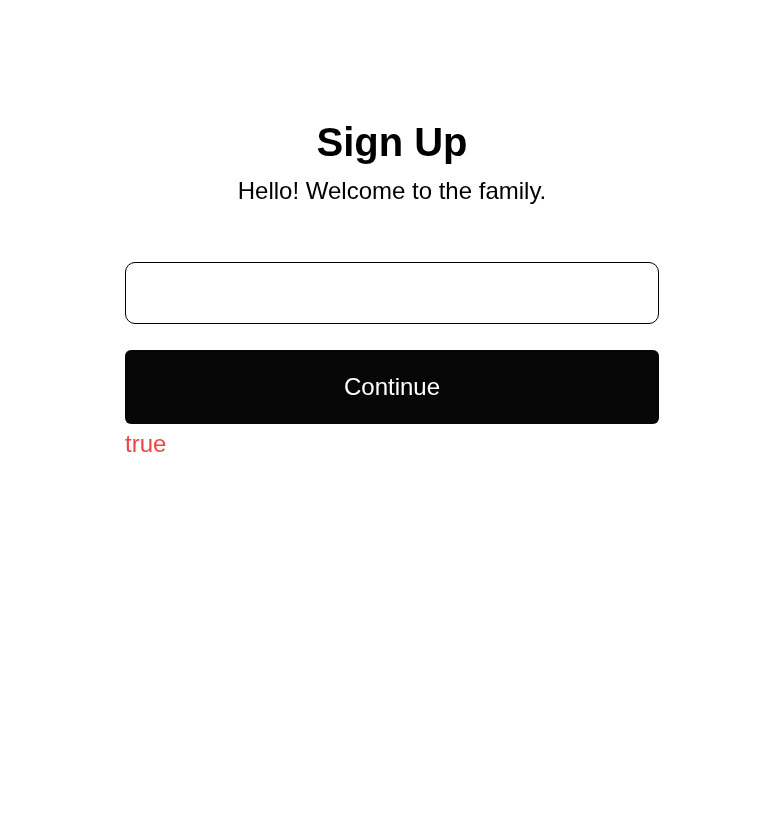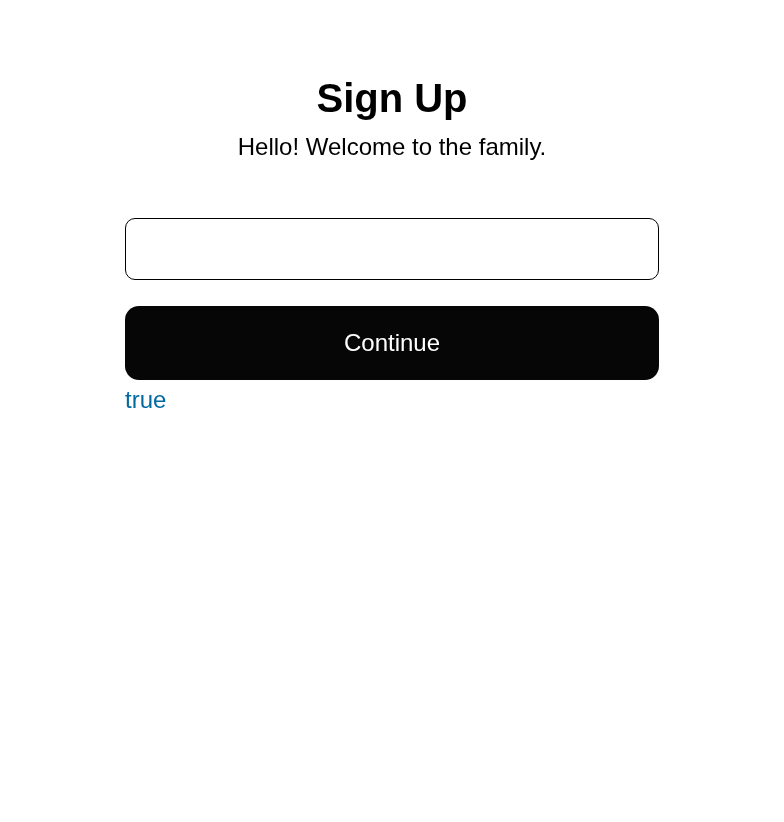--- a/index.html
+++ b/index.html
@@ -9,21 +9,21 @@
     }
     body {
       font-family: -apple-system, BlinkMacSystemFont, "Segoe UI", Helvetica, Arial, sans-serif;
       background: #ffffff;
       width: 784px;
       height: 822px;
     }
     .container {
       width: 534px;
       margin: 0 auto;
-      padding-top: 76px;
+      padding-top: 120px;
     }
     .title {
       text-align: center;
       font-size: 40px;
       font-weight: 700;
       color: #000;
       margin-bottom: 12px;
     }
     .subtitle {
       text-align: center;
@@ -48,30 +48,30 @@
       outline: none;
       background: #fff;
       margin-bottom: 26px;
     }
     .button {
       width: 100%;
       height: 74px;
       background: #060606;
       color: #fff;
       border: none;
-      border-radius: 14px;
+      border-radius: 6px;
       font-size: 24px;
       font-weight: 400;
       cursor: pointer;
       margin-bottom: 6px;
     }
     .stray-text {
       font-size: 24px;
       font-weight: 400;
-      color: #0369a1;
+      color: #ef4444;
     }
   </style>
 </head>
 <body>
 
 <div class="container">
   <h1 class="title">Sign Up</h1>
   <p class="subtitle">Hello! Welcome to the family.</p>
   <input type="text" class="input" value="" style="">
   <button class="button">Continue</button>

